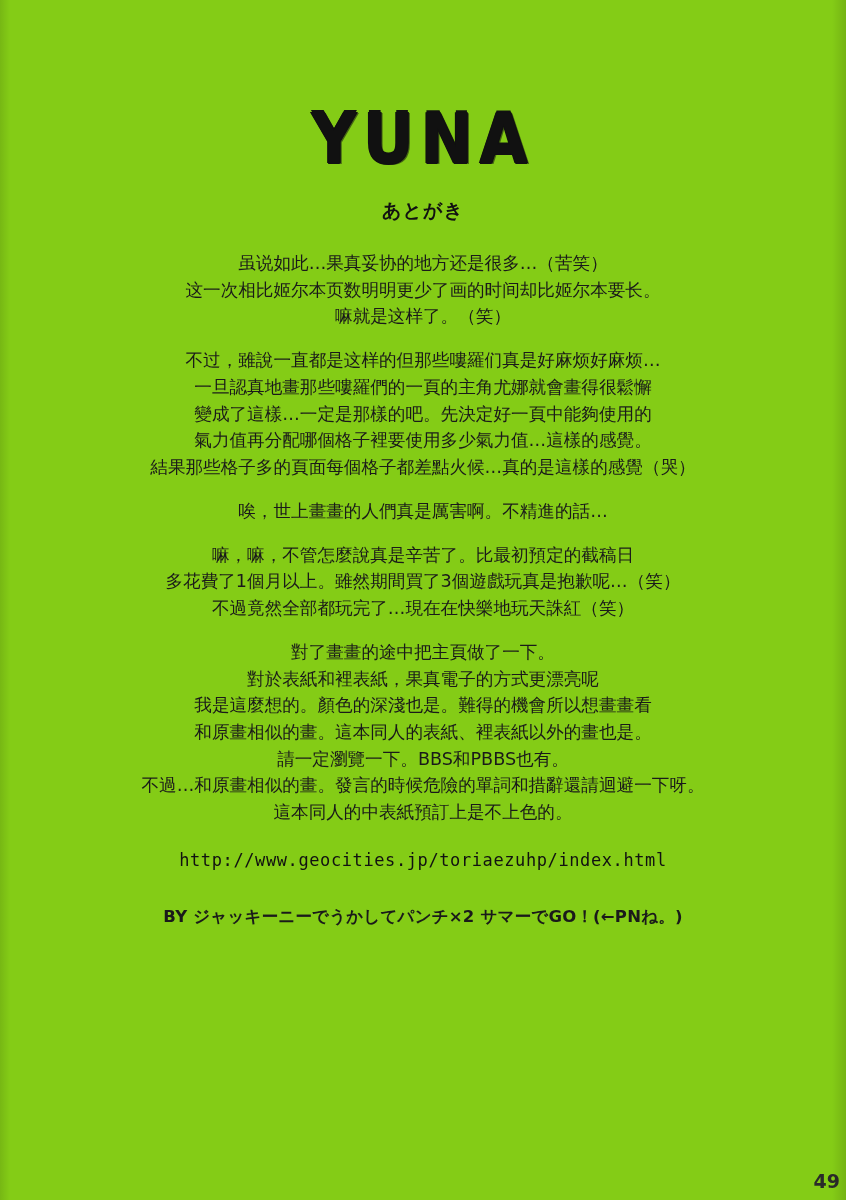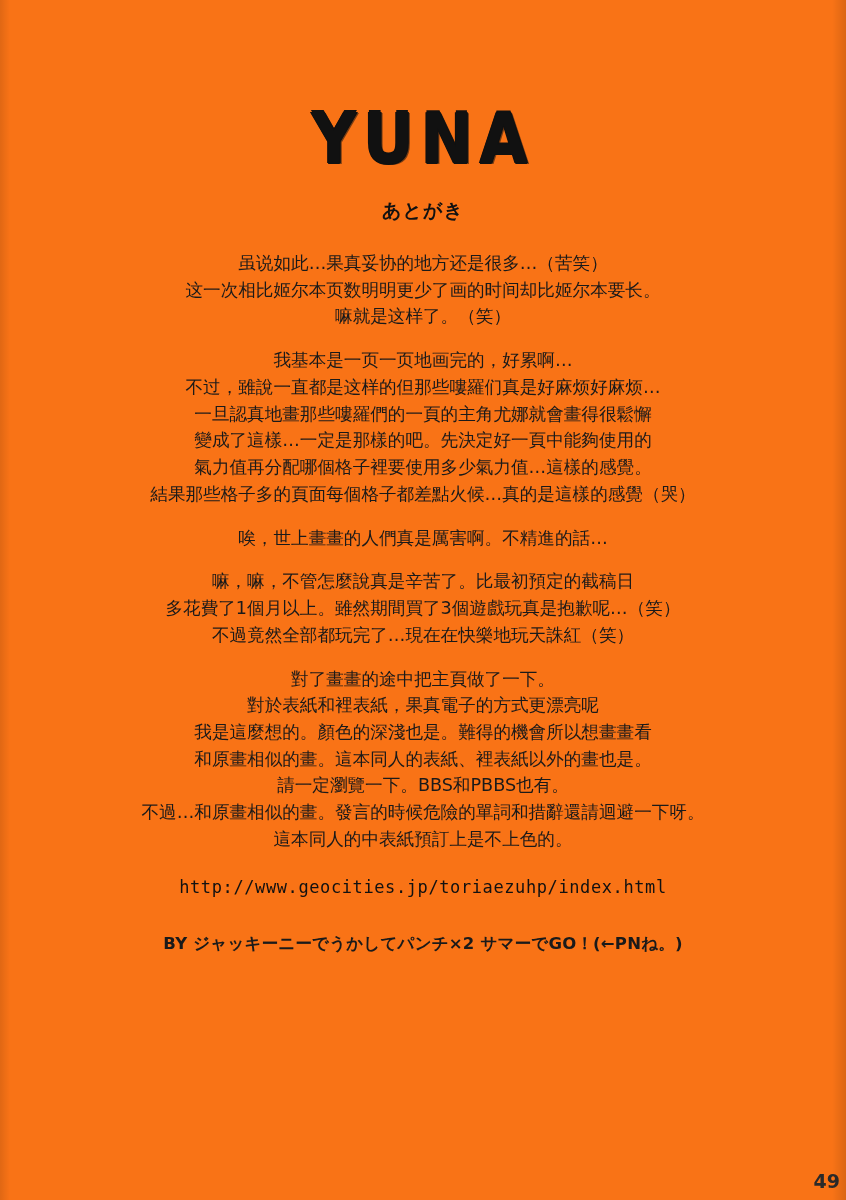--- a/index.html
+++ b/index.html
@@ -12,21 +12,21 @@
     background: #ffffff;
     font-family: "Liberation Serif", serif;
     color: #161616;
     overflow: hidden;
     position: relative;
   }
   .page {
     position: relative;
     width: 846px;
     height: 1200px;
-    background: #f97316;
+    background: #84cc16;
   }
   
   .page::before {
     content: "";
     position: absolute;
     left: 0; top: 0;
     width: 10px; height: 100%;
     background: linear-gradient(to right, rgba(0,0,0,0.10), rgba(0,0,0,0));
     pointer-events: none;
   }
@@ -133,21 +133,20 @@
 
     <div class="body-text">
 
       <div class="para">
         <span class="line">虽说如此…果真妥协的地方还是很多…（苦笑）</span>
         <span class="line">这一次相比姬尔本页数明明更少了画的时间却比姬尔本要长。</span>
         <span class="line">嘛就是这样了。（笑）</span>
       </div>
 
       <div class="para">
-        <span class="line">我基本是一页一页地画完的，好累啊…</span>
         <span class="line">不过，雖說一直都是这样的但那些嘍羅们真是好麻烦好麻烦…</span>
         <span class="line">一旦認真地畫那些嘍羅們的一頁的主角尤娜就會畫得很鬆懈</span>
         <span class="line">變成了這樣…一定是那樣的吧。先決定好一頁中能夠使用的</span>
         <span class="line">氣力值再分配哪個格子裡要使用多少氣力值…這樣的感覺。</span>
         <span class="line">結果那些格子多的頁面每個格子都差點火候…真的是這樣的感覺（哭）</span>
       </div>
 
       <div class="para">
         <span class="line">唉，世上畫畫的人們真是厲害啊。不精進的話…</span>
       </div>

